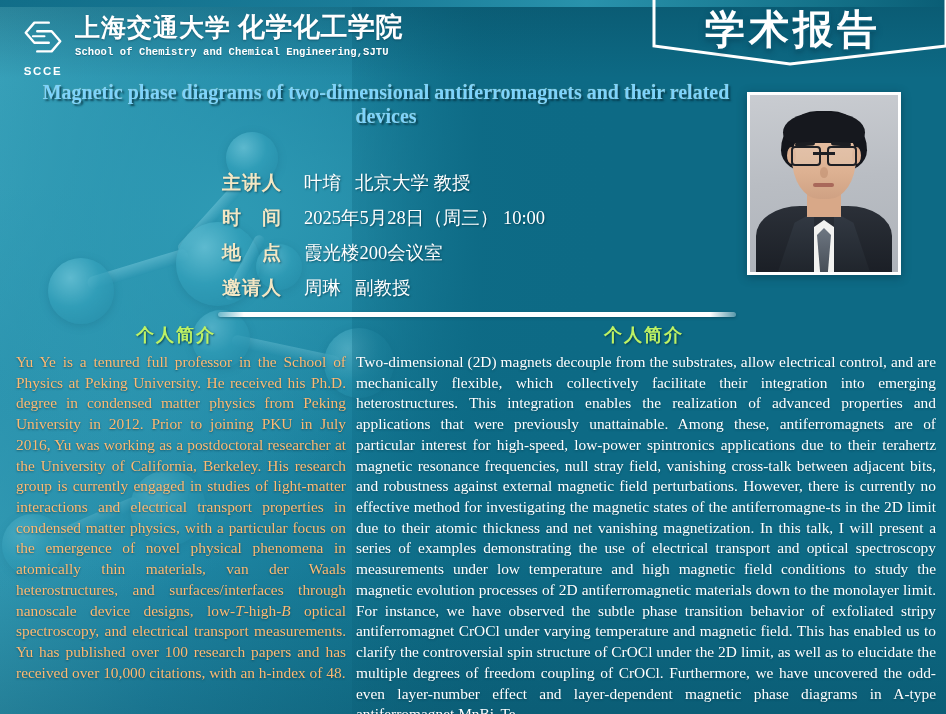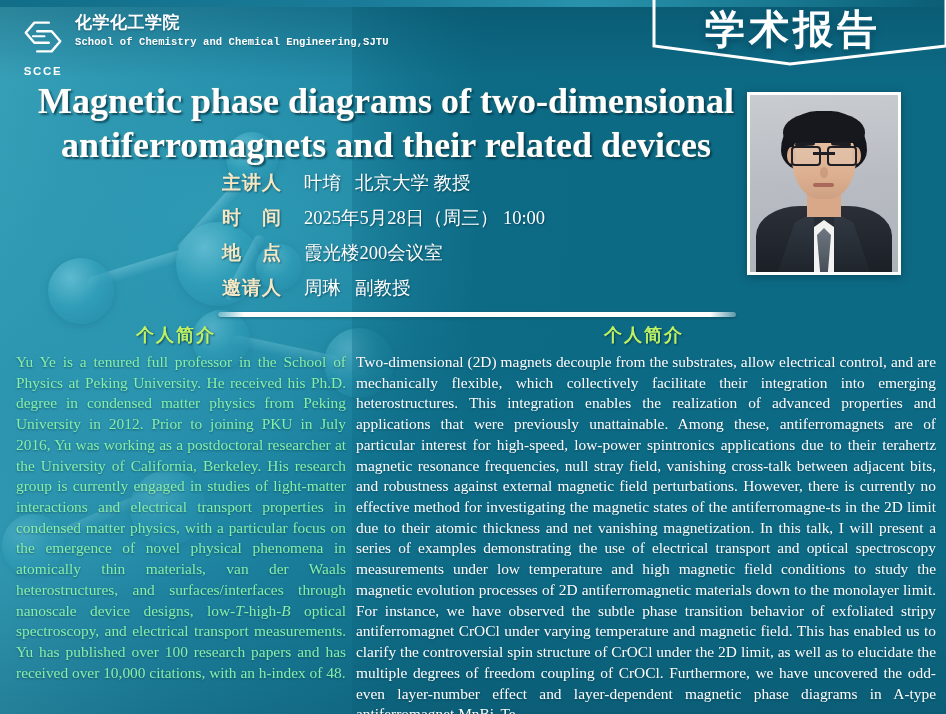--- a/index.html
+++ b/index.html
@@ -78,21 +78,21 @@
     color: #ffffff; text-align: center; margin-top: 1px;
   }
   .logo-cn {
     display: flex; align-items: baseline; gap: 7px;
     color: #ffffff;
     font-family: "Liberation Serif", serif;
     font-size: 25px; font-weight: 700; letter-spacing: 1px;
     line-height: 1;
     text-shadow: 0 1px 2px rgba(0,40,58,.4);
   }
-  .logo-cn .dept { font-size: 17px; letter-spacing: .5px; }
+  .logo-cn .dept { font-size: 27px; letter-spacing: .5px; }
   .logo-en {
     color: #ffffff;
     font-family: Liberation Mono, monospace;
     font-size: 10.5px; font-weight: 700; letter-spacing: .1px;
     margin-top: 5px; white-space: nowrap;
     text-shadow: 0 1px 1px rgba(0,40,58,.35);
   }
 
   
   .ribbon { position: absolute; right: 0; top: -2px; width: 306px; height: 72px; }
@@ -108,24 +108,24 @@
     text-shadow: 2px 2px 0 #0a5d77, -1px -1px 0 #0a5d77, 0 3px 6px rgba(0,40,58,.55);
   }
 
   
   .title {
     position: absolute;
     left: 36px; top: 80px;
     width: 700px;
     text-align: center;
     font-family: "Liberation Serif", "DejaVu Serif", serif;
-    font-size: 36px;
+    font-size: 20px;
     font-weight: 700;
     line-height: 1.22;
-    color: #ffffff;
+    color: #7dd3fc;
     text-shadow: 2px 2px 2px rgba(3,48,64,.75), 0 0 1px rgba(255,220,130,.6);
   }
 
   
   .info { position: absolute; left: 222px; top: 170px; width: 520px; }
   .info-row {
     display: flex;
     align-items: baseline;
     margin-bottom: 9px;
     color: #ffffff;
@@ -250,21 +250,21 @@
     text-shadow: 1px 1px 2px rgba(3,48,64,.75);
   }
   .sec-head.bio { left: 136px; top: 323px; }
   .sec-head.abs { left: 604px; top: 323px; }
 
   
   .col-bio {
     position: absolute;
     left: 16px; top: 352px;
     width: 330px;
-    color: #86efac;
+    color: #fdba74;
     font-family: "Liberation Serif", "DejaVu Serif", serif;
     font-size: 15.4px;
     line-height: 1.345;
     text-align: justify;
     text-shadow: 0 1px 2px rgba(3,48,64,.55);
   }
   .col-abs {
     position: absolute;
     left: 356px; top: 352px;
     width: 580px;
@@ -314,20 +314,21 @@
     <div>
       <svg class="logo-mark" viewBox="0 0 64 64">
         <path d="M40 12 L20 12 L8 26 L20 40 L40 40" fill="none" stroke="#ffffff" stroke-width="3.4" stroke-linejoin="round" stroke-linecap="round"></path>
         <path d="M24 24 L44 24 L56 38 L44 52 L24 52" fill="none" stroke="#ffffff" stroke-width="3.4" stroke-linejoin="round" stroke-linecap="round"></path>
         <path d="M18 31 L34 31" fill="none" stroke="#ffffff" stroke-width="3" stroke-linecap="round"></path>
       </svg>
       <div class="logo-mark-sub">SCCE</div>
     </div>
     <div>
       <div class="logo-cn">
+        <span>上海交通大学</span>
         <span class="dept">化学化工学院</span>
       </div>
       <div class="logo-en">School of Chemistry and Chemical Engineering,SJTU</div>
     </div>
   </div>
 
   <div class="ribbon">
     <svg viewBox="0 0 306 72" width="306" height="72">
       <path d="M14 2 L14 48 L150 66 L306 48 L306 2" fill="none" stroke="#ffffff" stroke-width="3"></path>
       <path d="M24 2 L24 42" fill="none" stroke="#ffffff" stroke-width="0"></path>

